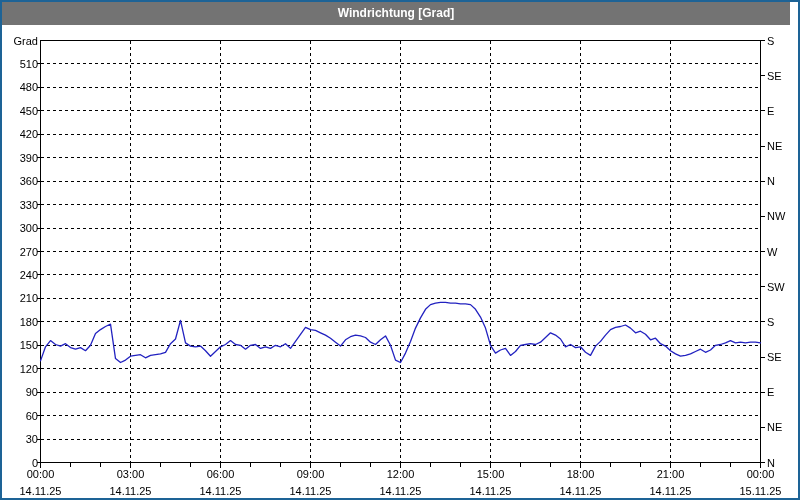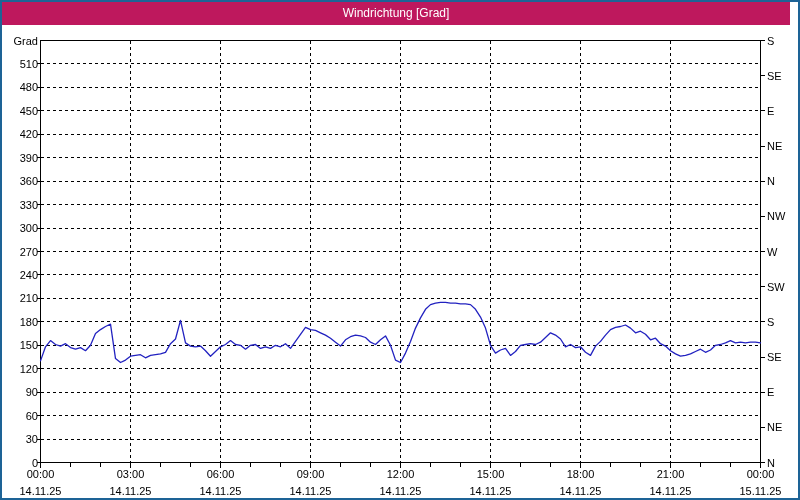--- a/index.html
+++ b/index.html
@@ -8,23 +8,23 @@
     position:relative;
     width:800px; height:500px;
     background:#ffffff;
     border:2px solid #1d6396;
     font-family:"Liberation Sans", sans-serif;
     overflow:hidden;
   }
   .titlebar {
     position:absolute; top:0; left:0; right:8px;
     height:23px;
-    background:#be185d;
+    background:#737373;
     color:#ffffff;
-    font-size:12px; font-weight:normal;
+    font-size:12px; font-weight:bold;
     line-height:23px;
     text-align:center;
     z-index:2;
   }
   svg.chart {
     position:absolute; top:0; left:0;
     z-index:1;
   }
   svg.chart text {
     font-family:"Liberation Sans", sans-serif;

